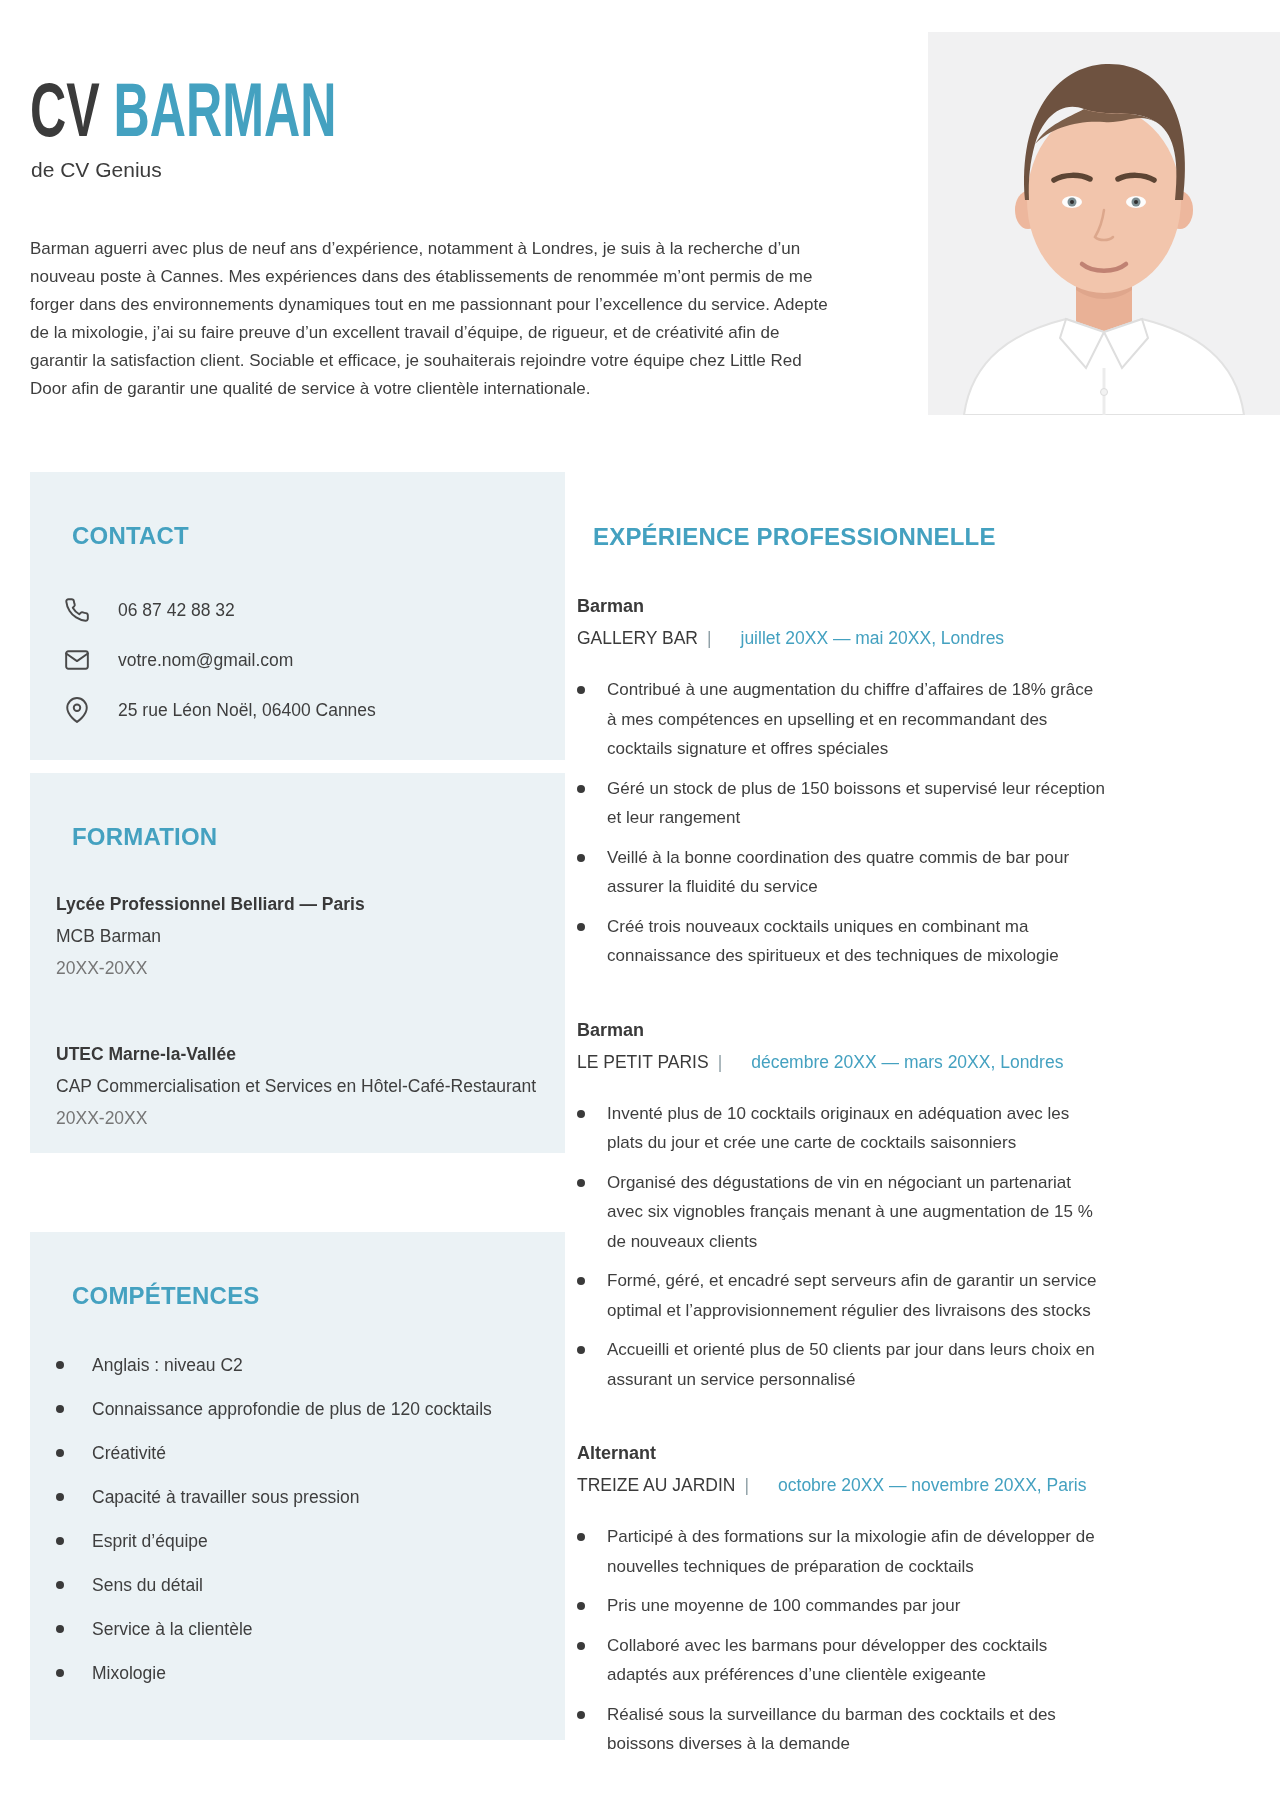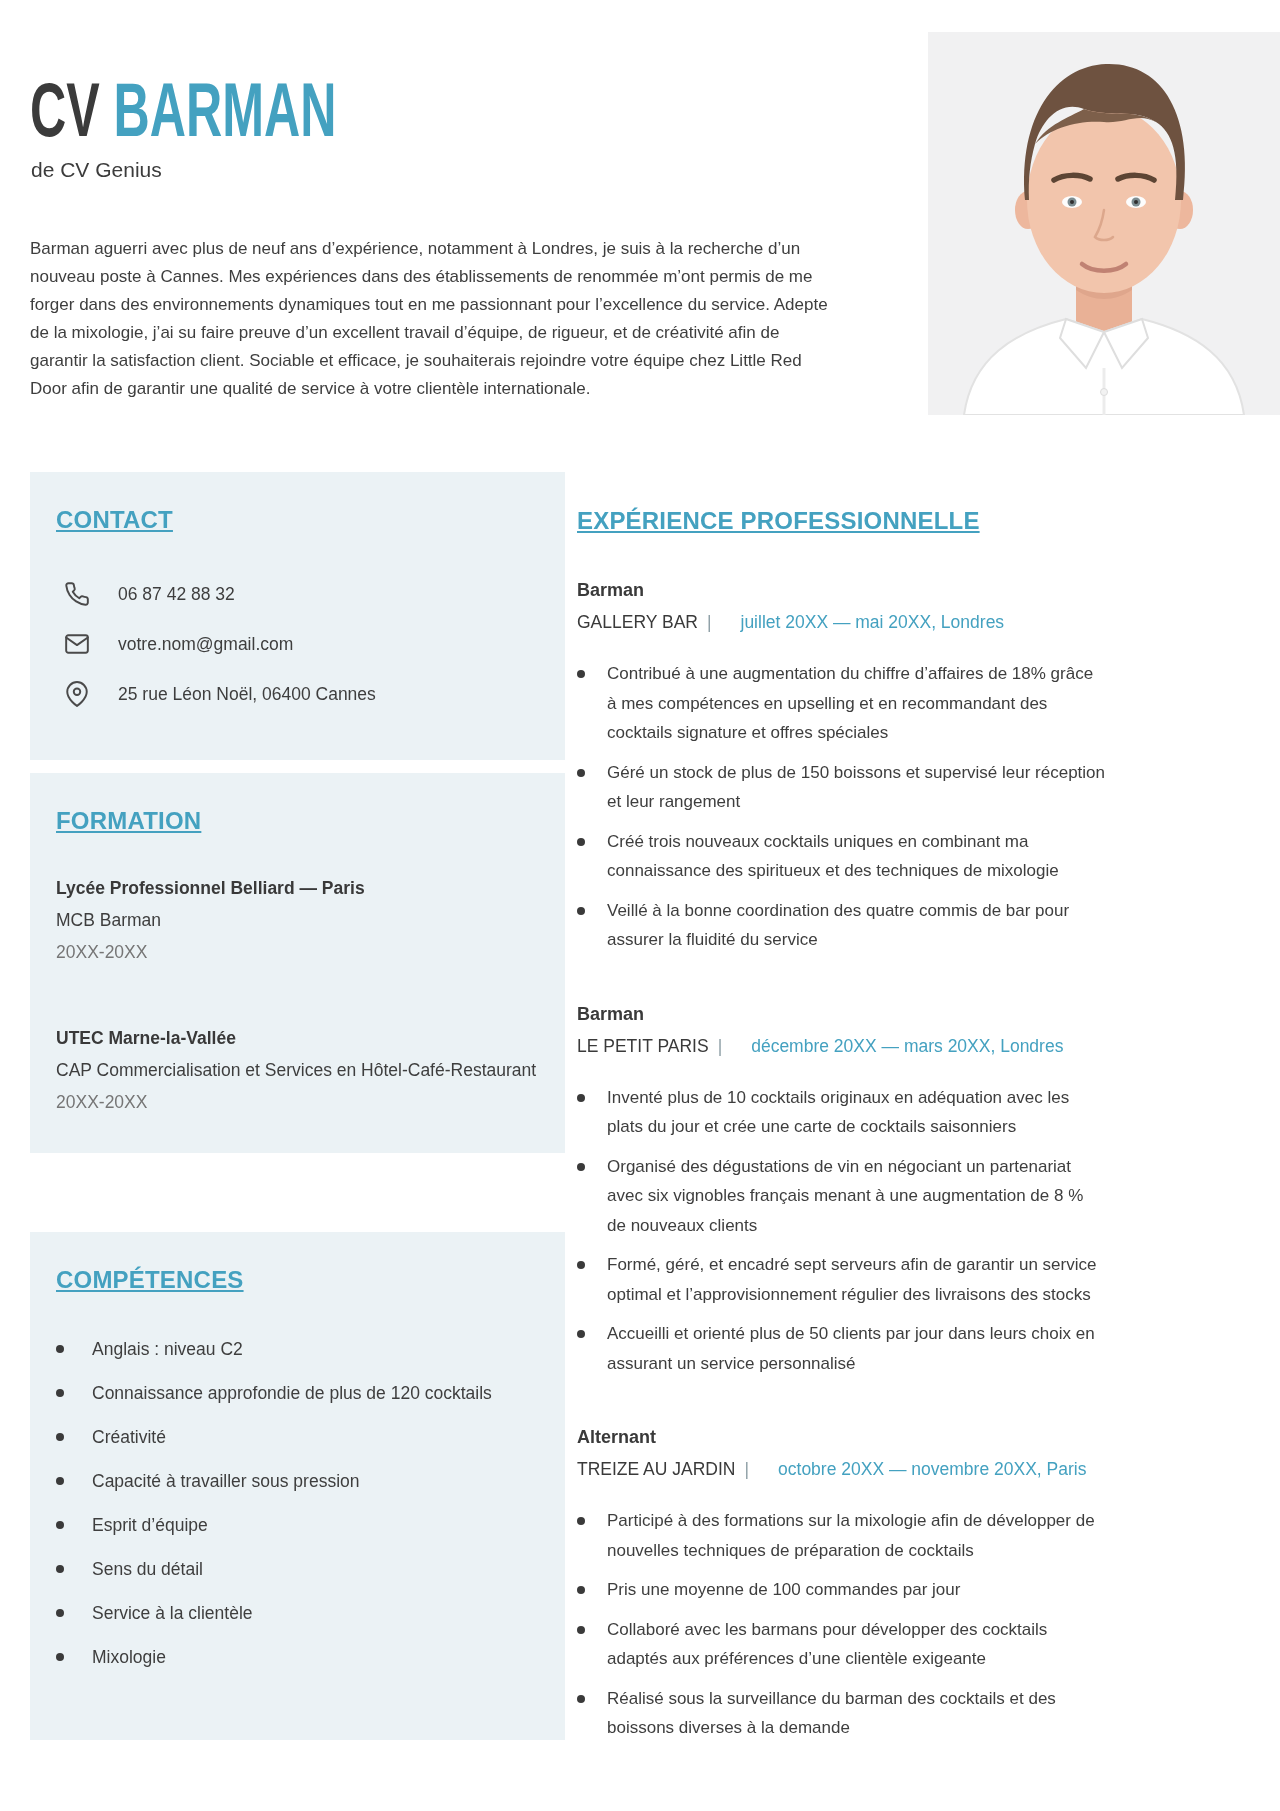--- a/index.html
+++ b/index.html
@@ -26,22 +26,22 @@
     position:absolute; left:928px; top:32px; width:352px; height:383px;
   }
   .photo svg { display:block; width:100%; height:100%; }
 
   
   .box {
     position:absolute; left:30px; width:535px; background:#ebf2f5;
     box-sizing:border-box; padding:0 26px;
   }
   .box h2, .right-col h2 {
-    margin:0; font-size:24px; font-weight:bold; color:#44a1c0;
-    line-height:32px; letter-spacing:0.2px;text-decoration:underline;
+    margin:16px; font-size:24px; font-weight:bold; color:#44a1c0;
+    line-height:32px; letter-spacing:0.2px;
   }
   .box h2 { padding-top:32px; }
 
   .contact-box     { top:472px;  height:288px; }
   .formation-box   { top:773px;  height:380px; }
   .competences-box { top:1232px; height:508px; }
 
   .contact-rows { margin-top:44px; display:flex; flex-direction:column; gap:22px; }
   .crow { display:flex; align-items:center; height:28px; font-size:17.5px; margin-left:8px; gap:28px; }
   .crow .cicon { flex:none; width:26px; height:26px; }
@@ -215,40 +215,40 @@
         <li>
             <span class="dot"></span>
             <span>Contribué à une augmentation du chiffre d’affaires de 18% grâce à mes compétences en upselling et en recommandant des cocktails signature et offres spéciales</span>
           </li>
         <li>
             <span class="dot"></span>
             <span>Géré un stock de plus de 150 boissons et supervisé leur réception et leur rangement</span>
           </li>
         <li>
             <span class="dot"></span>
+            <span>Veillé à la bonne coordination des quatre commis de bar pour assurer la fluidité du service</span>
+          </li>
+        <li>
+            <span class="dot"></span>
             <span>Créé trois nouveaux cocktails uniques en combinant ma connaissance des spiritueux et des techniques de mixologie</span>
-          </li>
-        <li>
-            <span class="dot"></span>
-            <span>Veillé à la bonne coordination des quatre commis de bar pour assurer la fluidité du service</span>
           </li>
       </ul>
     </div>
 
     <div class="job job-2">
       <div class="job-title">Barman</div>
       <div class="job-line"><span class="company">LE PETIT PARIS</span><span class="sep">|</span><span class="jdates">décembre 20XX — mars 20XX, Londres</span></div>
       <ul class="blist">
         <li>
             <span class="dot"></span>
             <span>Inventé plus de 10 cocktails originaux en adéquation avec les plats du jour et crée une carte de cocktails saisonniers</span>
           </li>
         <li>
             <span class="dot"></span>
-            <span>Organisé des dégustations de vin en négociant un partenariat avec six vignobles français menant à une augmentation de 8 % de nouveaux clients</span>
+            <span>Organisé des dégustations de vin en négociant un partenariat avec six vignobles français menant à une augmentation de 15 % de nouveaux clients</span>
           </li>
         <li>
             <span class="dot"></span>
             <span>Formé, géré, et encadré sept serveurs afin de garantir un service optimal et l’approvisionnement régulier des livraisons des stocks</span>
           </li>
         <li>
             <span class="dot"></span>
             <span>Accueilli et orienté plus de 50 clients par jour dans leurs choix en assurant un service personnalisé</span>
           </li>
       </ul>

